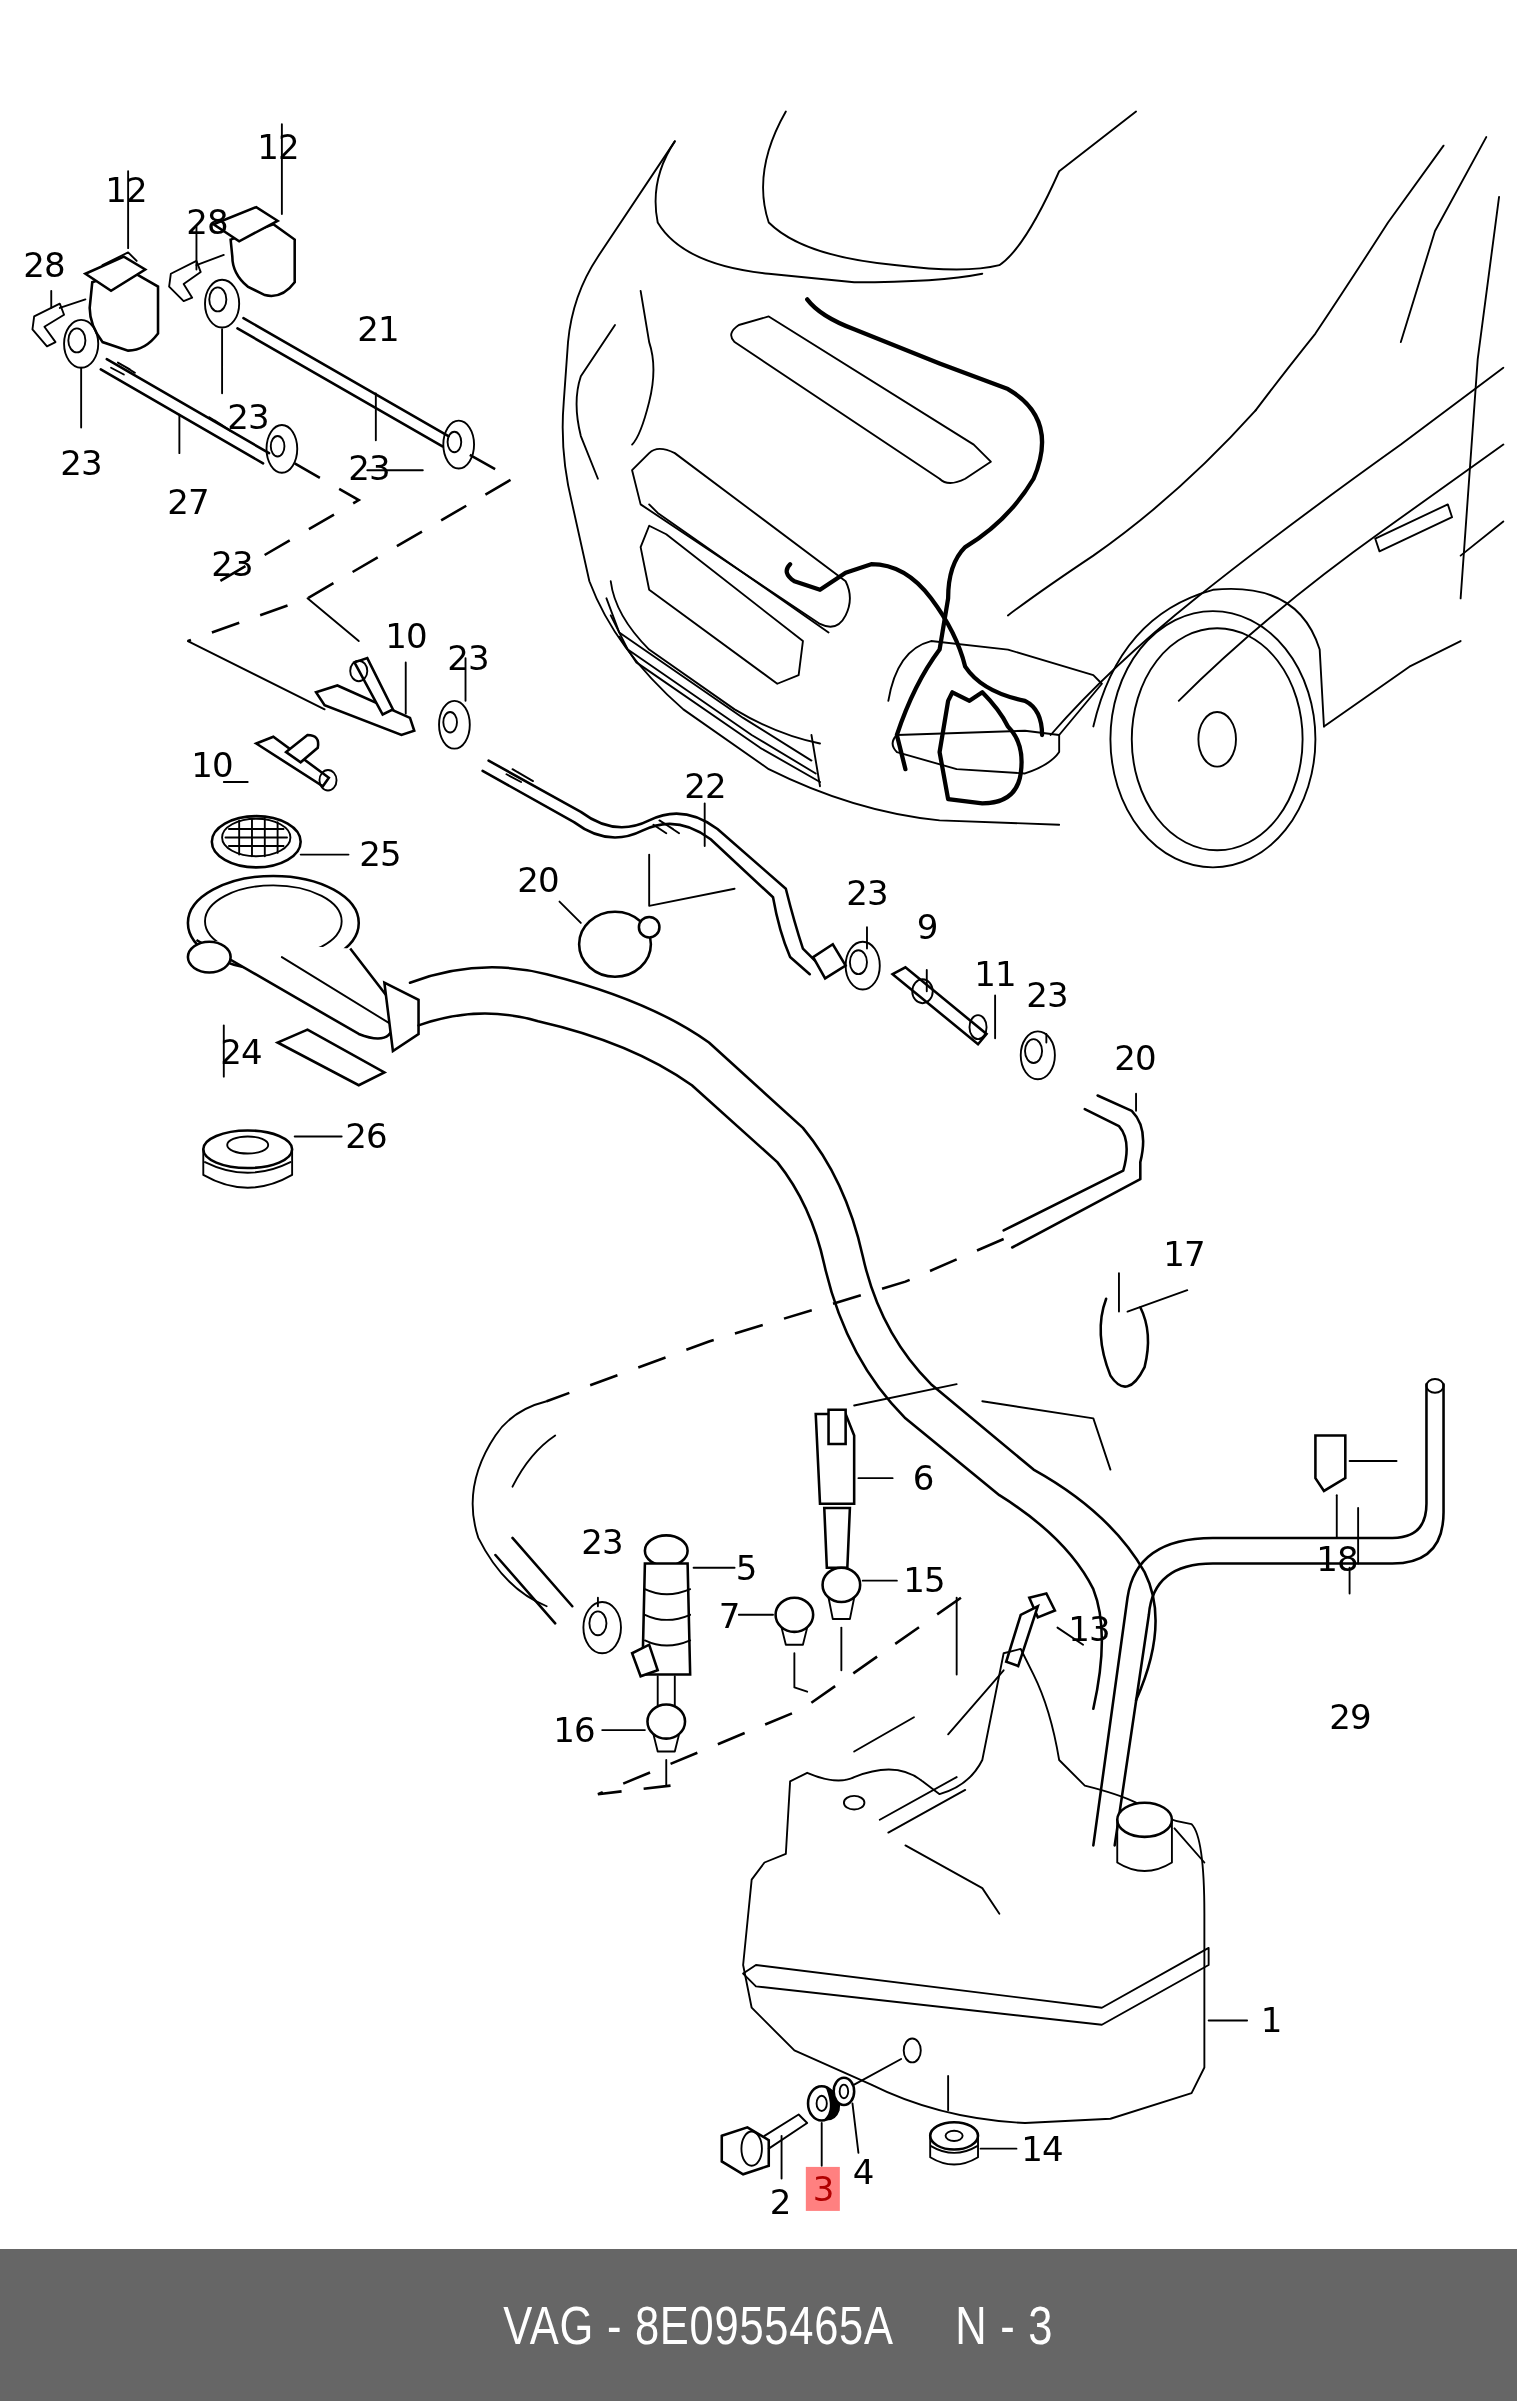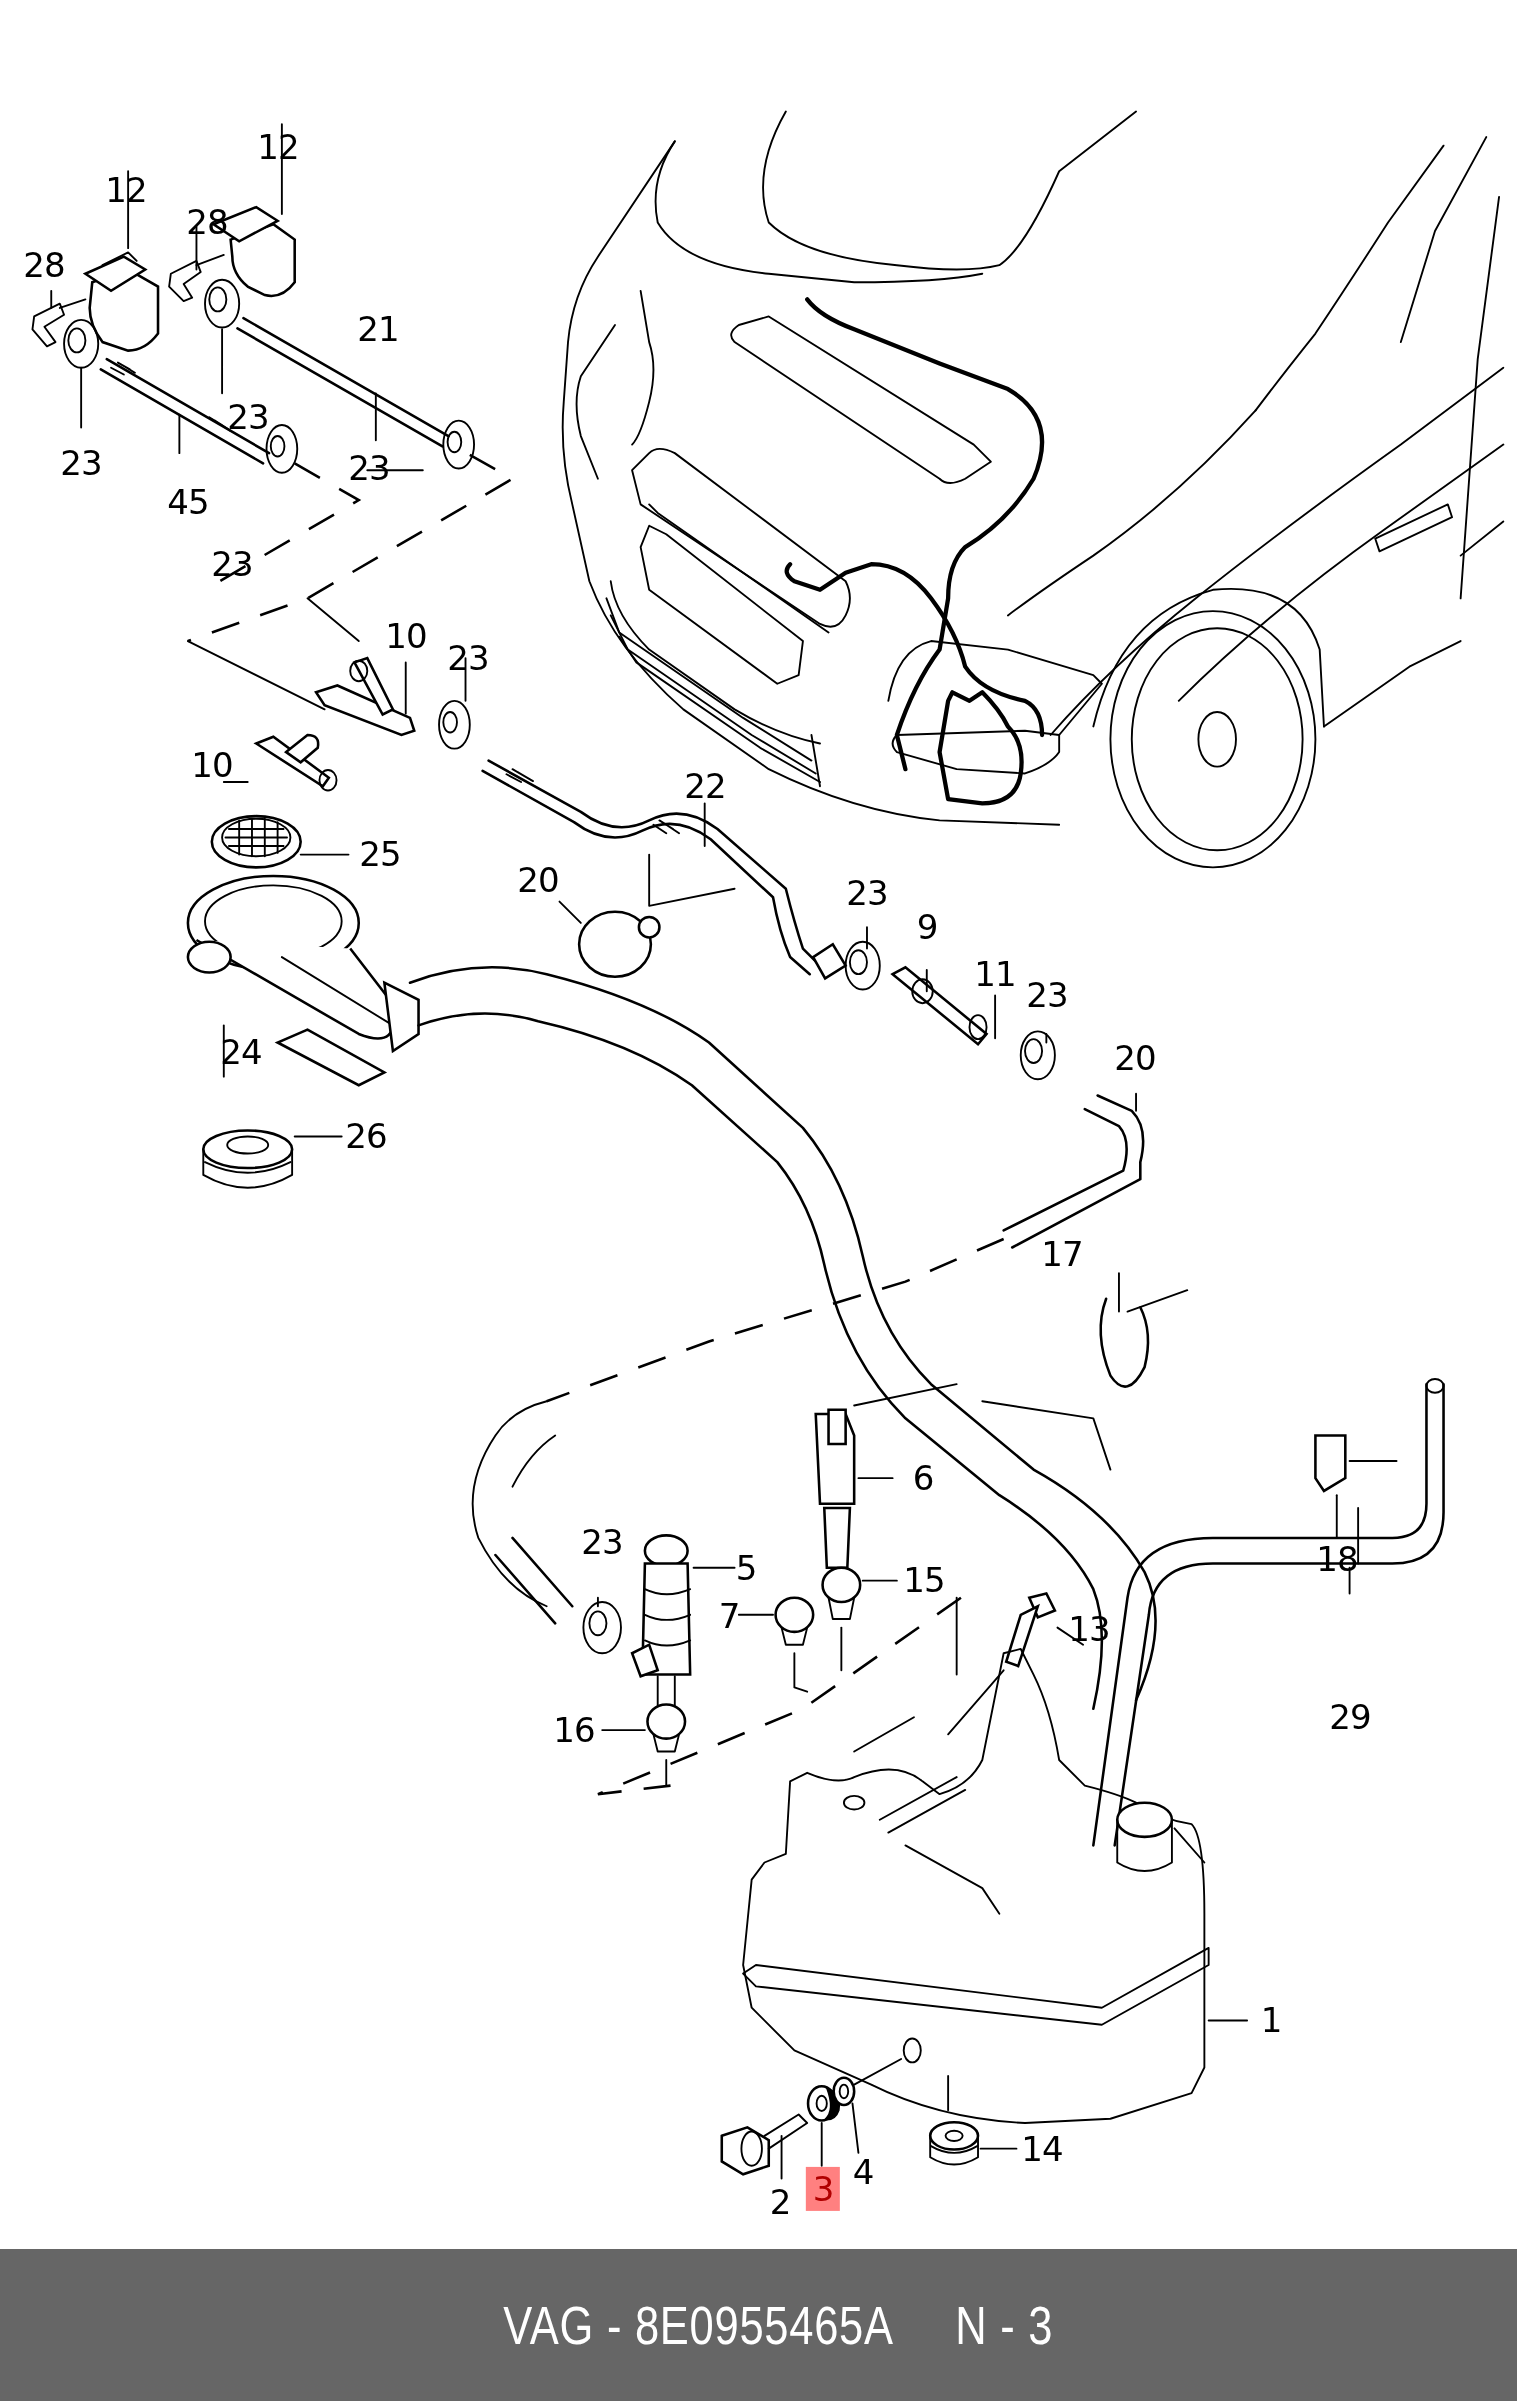--- a/index.html
+++ b/index.html
@@ -266,36 +266,36 @@
   </svg>
 
   <span class="callout" style="left:278px;top:147px">12</span>
   <span class="callout" style="left:126px;top:190px">12</span>
   <span class="callout" style="left:207px;top:222px">28</span>
   <span class="callout" style="left:44px;top:265px">28</span>
   <span class="callout" style="left:378px;top:329px">21</span>
   <span class="callout" style="left:248px;top:417px">23</span>
   <span class="callout" style="left:81px;top:463px">23</span>
   <span class="callout" style="left:369px;top:468px">23</span>
-  <span class="callout" style="left:188px;top:502px">45</span>
+  <span class="callout" style="left:188px;top:502px">27</span>
   <span class="callout" style="left:232px;top:564px">23</span>
   <span class="callout" style="left:406px;top:636px">10</span>
   <span class="callout" style="left:468px;top:658px">23</span>
   <span class="callout" style="left:212px;top:765px">10</span>
   <span class="callout" style="left:705px;top:786px">22</span>
   <span class="callout" style="left:380px;top:854px">25</span>
   <span class="callout" style="left:538px;top:880px">20</span>
   <span class="callout" style="left:867px;top:893px">23</span>
   <span class="callout" style="left:927px;top:927px">9</span>
   <span class="callout" style="left:995px;top:974px">11</span>
   <span class="callout" style="left:1047px;top:995px">23</span>
   <span class="callout" style="left:1135px;top:1058px">20</span>
   <span class="callout" style="left:241px;top:1052px">24</span>
   <span class="callout" style="left:366px;top:1136px">26</span>
-  <span class="callout" style="left:1062px;top:1254px">17</span>
+  <span class="callout" style="left:1184px;top:1254px">17</span>
   <span class="callout" style="left:923px;top:1478px">6</span>
   <span class="callout" style="left:1337px;top:1559px">18</span>
   <span class="callout" style="left:602px;top:1542px">23</span>
   <span class="callout" style="left:746px;top:1568px">5</span>
   <span class="callout" style="left:924px;top:1580px">15</span>
   <span class="callout" style="left:729px;top:1616px">7</span>
   <span class="callout" style="left:1089px;top:1629px">13</span>
   <span class="callout" style="left:1350px;top:1717px">29</span>
   <span class="callout" style="left:574px;top:1730px">16</span>
   <span class="callout" style="left:1271px;top:2020px">1</span>

